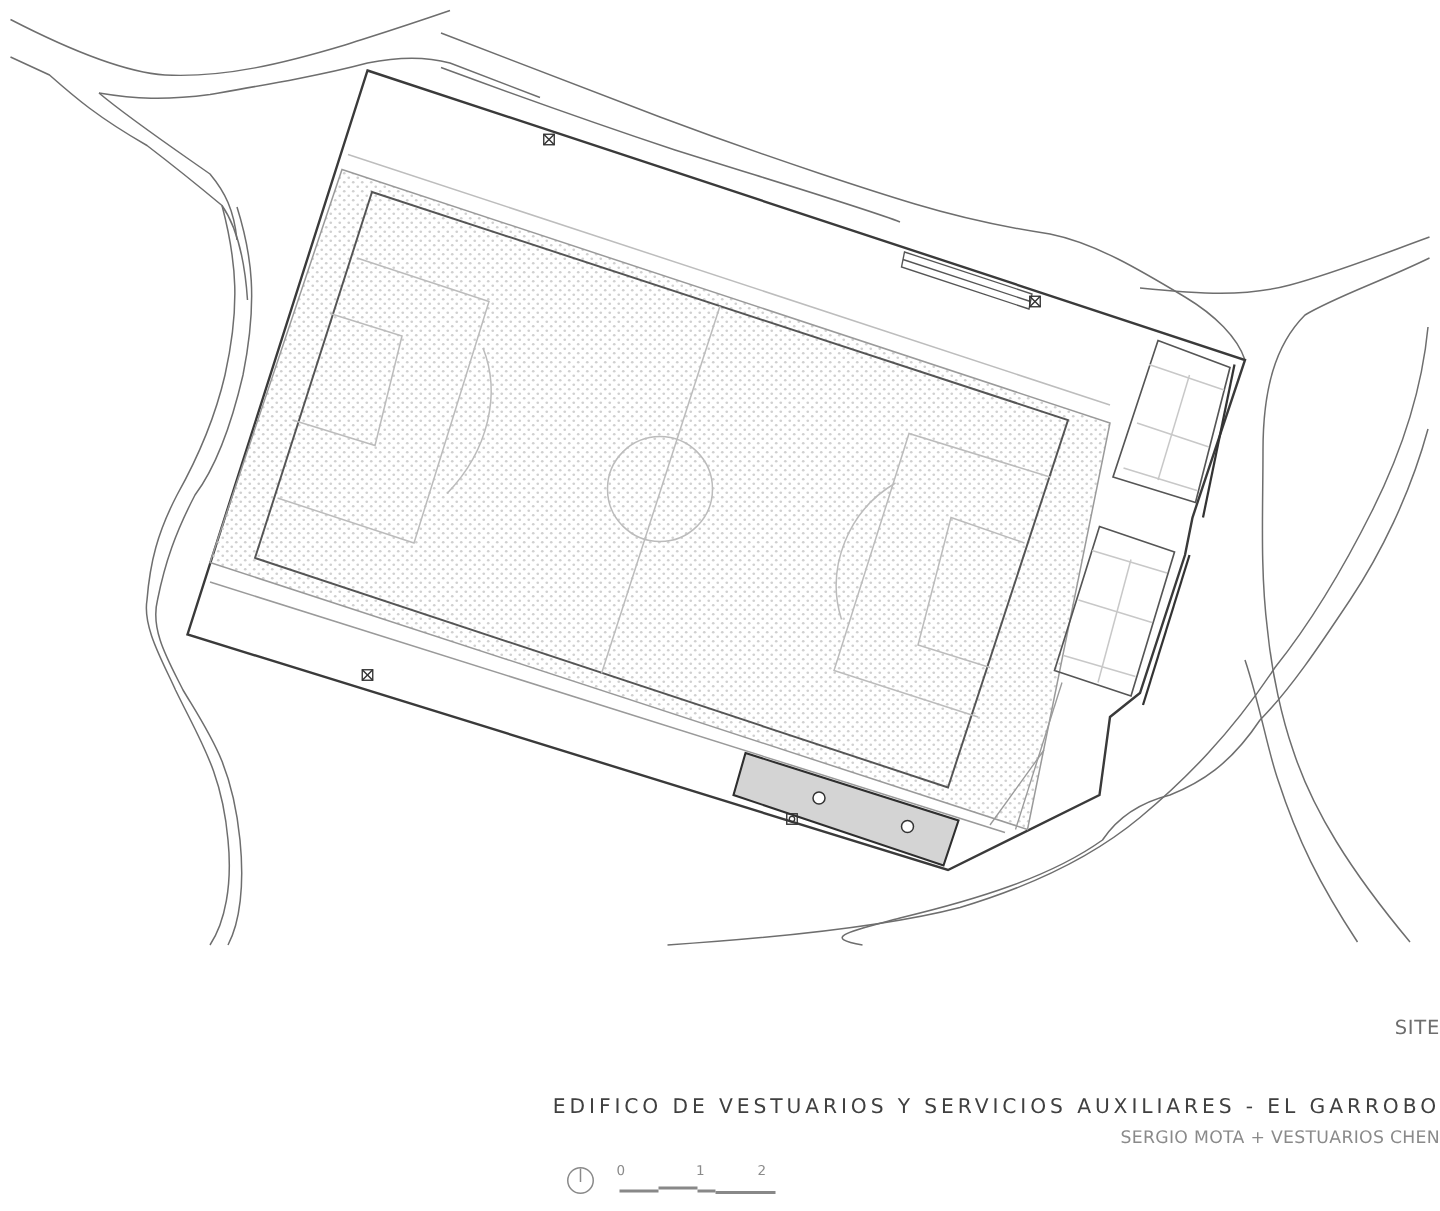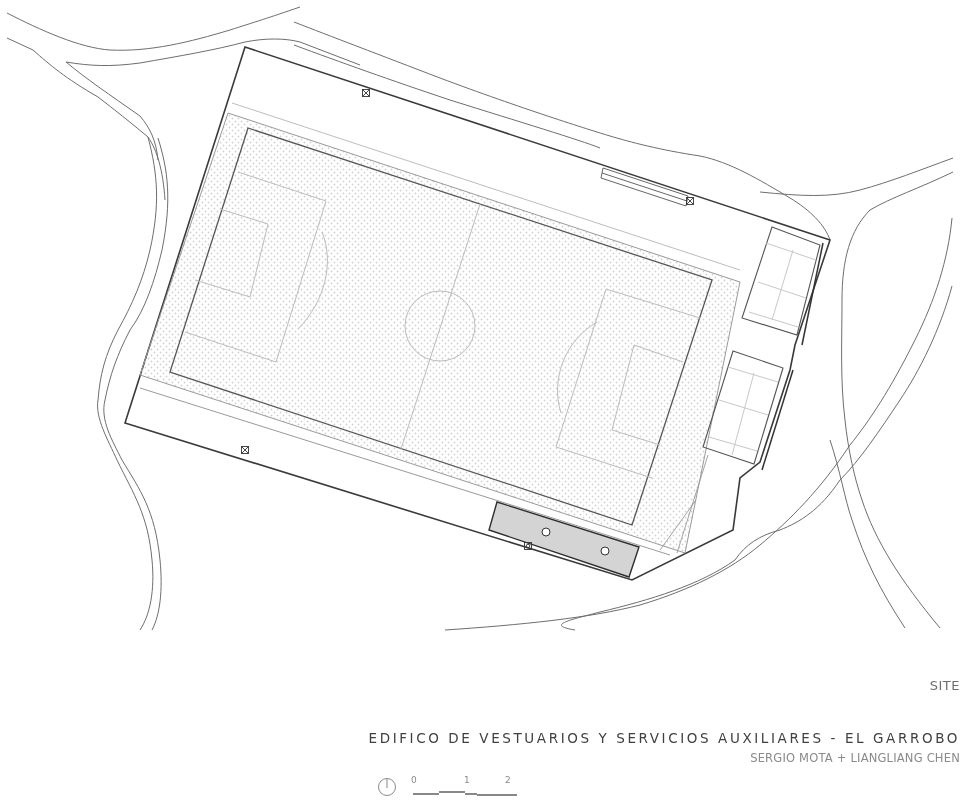--- a/index.html
+++ b/index.html
@@ -123,21 +123,21 @@
       </g>
     <g transform="translate(528,546)">
         <rect x="-3.5" y="-3.5" width="7" height="7"></rect>
         <circle r="1.8"></circle>
       </g>
   </g>
 </svg>
 
 <div class="label sheet-label">SITE</div>
 <div class="label project-title">EDIFICO DE VESTUARIOS Y SERVICIOS AUXILIARES - EL GARROBO</div>
-<div class="label authors">SERGIO MOTA + LIANGLIANG CHEN</div>
+<div class="label authors">SERGIO MOTA + VESTUARIOS CHEN</div>
 
 <svg id="scalebar" viewBox="0 0 160 28" xmlns="http://www.w3.org/2000/svg">
   <g>
     <circle cx="17" cy="15" r="8.5" fill="none" stroke="#8a8a8a" stroke-width="1"></circle>
     <line x1="17" y1="7" x2="17" y2="16" stroke="#8a8a8a" stroke-width="1"></line>
   </g>
   <text class="sb-num" x="41" y="11">0</text>
   <text class="sb-num" x="94" y="11">1</text>
   <text class="sb-num" x="135" y="11">2</text>
   <g stroke="#888" stroke-width="2" fill="none">

